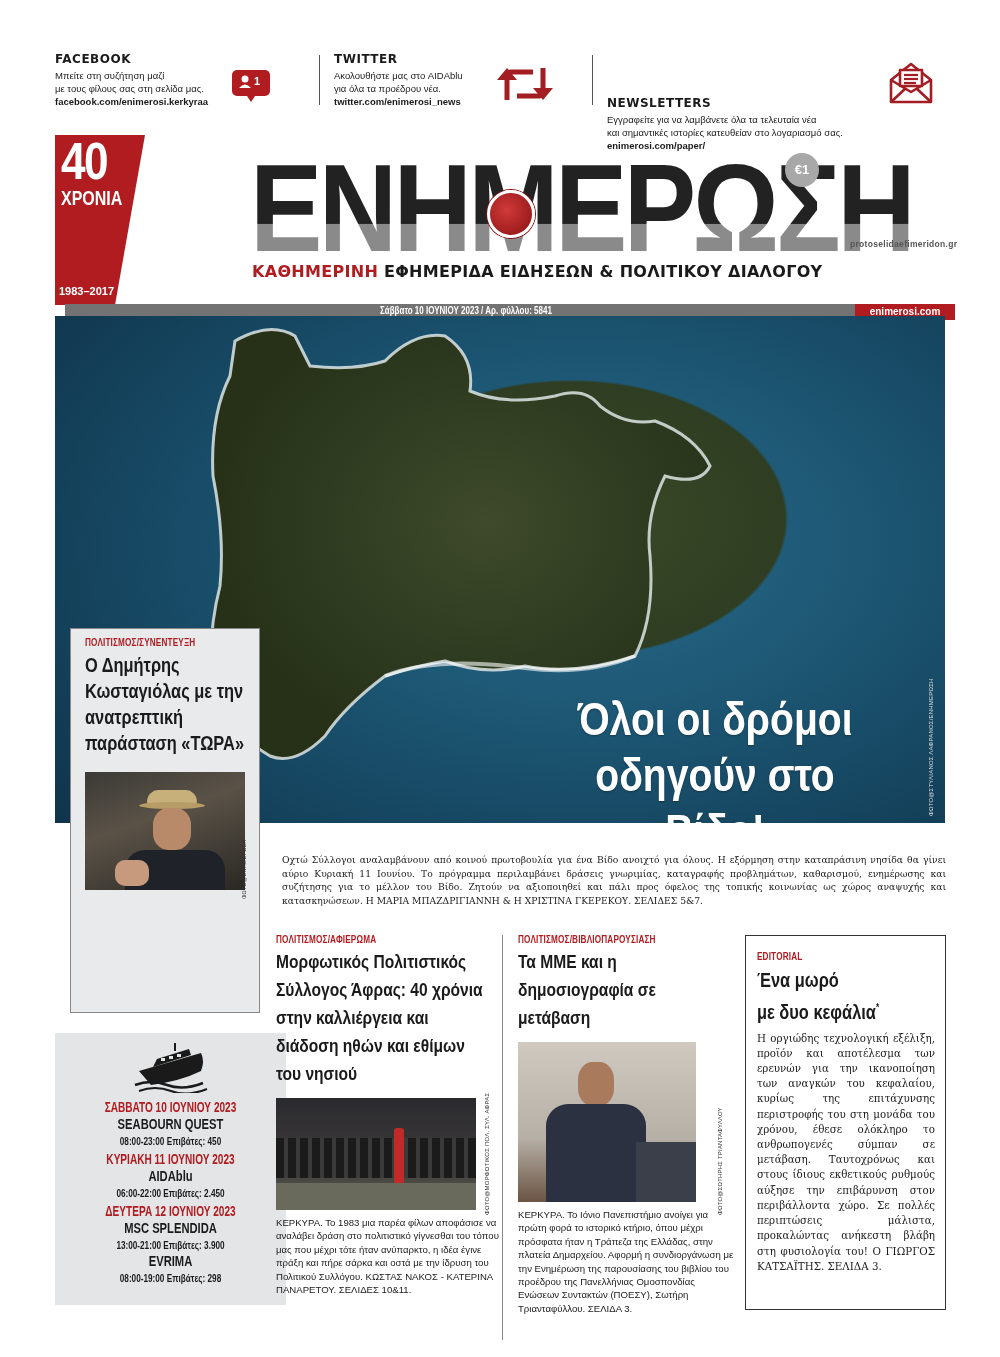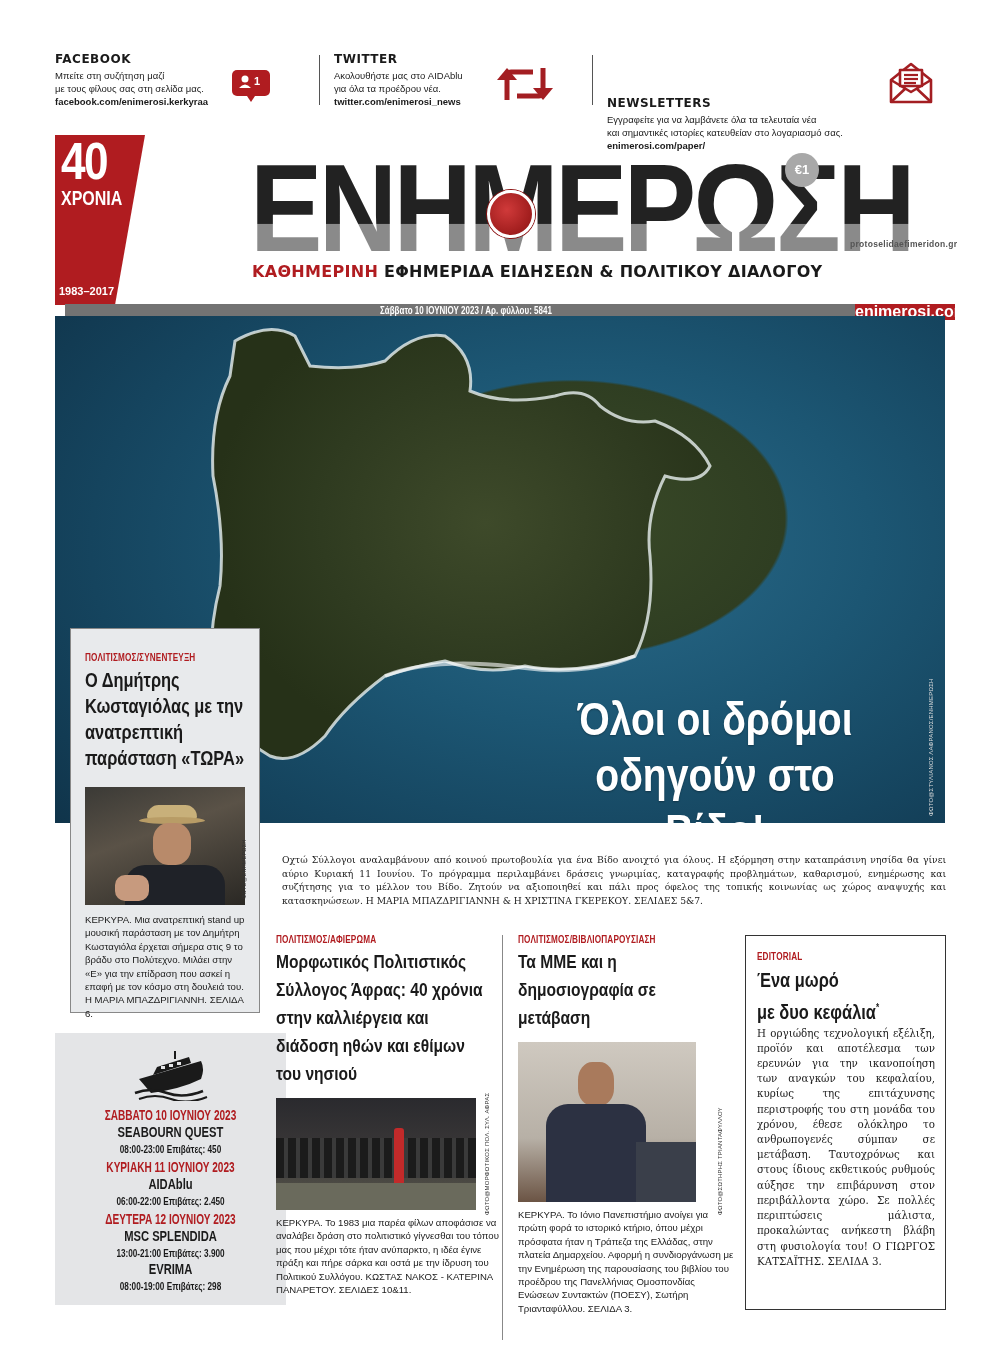--- a/index.html
+++ b/index.html
@@ -24,55 +24,55 @@
   .logo .word { position: absolute; left: 0; top: -14px; font-family: "Liberation Sans", sans-serif; font-weight: bold; font-size: 118px; letter-spacing: -4px; transform: scaleX(0.92) scaleY(1.05); transform-origin: left top; color: #222; line-height: 118px; white-space: nowrap;
      background: linear-gradient(to bottom, #222 0%, #222 63%, #8a8a8a 63%, #8a8a8a 100%); -webkit-background-clip: text; background-clip: text; -webkit-text-fill-color: transparent; }
   .globe { left: 487px; top: 190px; width: 48px; height: 48px; border-radius: 50%; background: radial-gradient(circle at 40% 40%, #d03a3a, #8b1010); border: 3px solid #fff; box-shadow: 0 0 0 1px #8b1010; }
   .euro { left: 785px; top: 153px; width: 34px; height: 34px; border-radius: 50%; background: #a8a8a8; color: #fff; font-size: 13px; font-weight: bold; text-align: center; line-height: 34px; }
   .tagline { left: 252px; top: 262px; font-family: "DejaVu Sans", sans-serif; font-size: 16px; font-weight: bold; letter-spacing: 0.3px; white-space: nowrap; }
   .tagline .red { color: #b01c20; }
   .proto { left: 850px; top: 239px; font-size: 8.5px; font-weight: bold; color: #555; letter-spacing: 0.3px; }
 
   .datebar { left: 65px; top: 304px; width: 890px; height: 15px; background: #737373; }
   .datebar .date { position: absolute; left: 315px; top: 1px; font-size: 10px; color: #fff; font-weight: bold; transform: scaleX(0.8); transform-origin: left; white-space: nowrap; }
-  .datebar .site { position: absolute; right: 0; top: 0; height: 16px; width: 100px; background: #b01c20; color: #fff; font-size: 16px; font-weight: bold; text-align: center; line-height: 15px; }
+  .datebar .site { position: absolute; right: 0; top: 0; height: 16px; width: 100px; background: #b01c20; color: #fff; font-size: 10px; font-weight: bold; text-align: center; line-height: 15px; }
 
   
   .hero { left: 55px; top: 316px; width: 890px; height: 507px; overflow: hidden;
     background: radial-gradient(ellipse 40% 45% at 58% 40%, #3a4a28 0%, #2f3e22 60%, transparent 61%),
                 radial-gradient(ellipse 80% 90% at 60% 45%, #2a6b8a 0%, #1c5673 40%, #15445e 70%, #0f3248 100%); }
   .island { position: absolute; left: 0; top: 0; }
   .hero-title { position: absolute; left: 460px; top: 375px; width: 400px; text-align: center; font-weight: bold; font-size: 46px; line-height: 56px; color: #fff; transform: scaleX(0.85); transform-origin: center; text-shadow: 0 1px 2px rgba(0,0,0,0.3); }
   .credit-v { position: absolute; font-size: 6px; color: #ddd; writing-mode: vertical-rl; transform: rotate(180deg); white-space: nowrap; letter-spacing: 0.2px; }
 
   
-  .interview { left: 70px; top: 628px; width: 190px; height: 385px; background: #e8eaec; border: 1px solid #888; padding: 22px 14px; }
+  .interview { left: 70px; top: 628px; width: 190px; height: 385px; background: #e8eaec; border: 1px solid #888; padding: 7px 14px; }
   .kicker { font-weight: bold; font-size: 10.5px; color: #b01c20; transform: scaleX(0.78); transform-origin: left; white-space: nowrap; letter-spacing: 0.2px; }
   .headline { font-weight: bold; color: #1a1a1a; transform: scaleX(0.82); transform-origin: left; }
   .interview .headline { font-size: 20px; line-height: 26px; margin-top: 4px; width: 200px; }
   .photo { position: relative; overflow: hidden; }
   .interview .photo { width: 160px; height: 118px; margin-top: 16px; background: linear-gradient(160deg, #3b3a36 0%, #5a5247 40%, #2a2824 100%); }
   .body-text { font-size: 9.6px; line-height: 13.4px; color: #1a1a1a; }
   .interview .body-text { margin-top: 8px; }
 
   
   .lead { left: 282px; top: 853px; width: 664px; font-family: "DejaVu Serif", serif; font-size: 9.2px; line-height: 13.5px; text-align: justify; text-align-last: left; }
 
   
   .col { width: 215px; }
   .col .headline { font-size: 19px; line-height: 28px; margin-top: 3px; width: 260px; }
   .col .body-text { margin-top: 6px; }
   .rule { width: 1px; background: #888; }
 
   .editorial { left: 745px; top: 935px; width: 201px; height: 375px; border: 1.5px solid #333; padding: 14px 10px 10px 11px; }
   .editorial .headline { font-size: 20px; line-height: 28px; margin-top: 4px; width: 220px; }
-  .editorial .serif { font-family: "DejaVu Serif", serif; font-size: 10.3px; line-height: 15.2px; text-align: justify; }
-
-  
-  .cruise { left: 55px; top: 1033px; width: 231px; height: 272px; background: #e4e5e7; text-align: center; padding-top: 16px; }
+  .editorial .serif { font-family: "DejaVu Serif", serif; font-size: 10.3px; line-height: 15.2px; text-align: justify; margin-top: 5px; }
+
+  
+  .cruise { left: 55px; top: 1033px; width: 231px; height: 272px; background: #e4e5e7; text-align: center; padding-top: 8px; }
   .cruise .day { font-weight: bold; color: #b01c20; font-size: 14px; transform: scaleX(0.72); white-space: nowrap; line-height: 17px; margin-top: 2px; }
   .cruise .ship { font-weight: bold; font-size: 14px; transform: scaleX(0.8); white-space: nowrap; line-height: 17px; }
   .cruise .info { font-weight: bold; font-size: 10.5px; transform: scaleX(0.78); white-space: nowrap; line-height: 16px; }
 </style>
 </head>
 <body>
 
 <div class="abs social" style="left:55px;">
   <h4>FACEBOOK</h4>
   <p>Μπείτε στη συζήτηση μαζί</p>
@@ -177,21 +177,20 @@
   <div class="kicker">ΠΟΛΙΤΙΣΜΟΣ/ΣΥΝΕΝΤΕΥΞΗ</div>
   <div class="headline">Ο Δημήτρης Κωσταγιόλας με την ανατρεπτική παράσταση «ΤΩΡΑ»</div>
   <div class="photo">
     <div style="position:absolute;left:62px;top:18px;width:50px;height:14px;background:#c8b07a;border-radius:20px 20px 4px 4px;"></div>
     <div style="position:absolute;left:54px;top:30px;width:66px;height:7px;background:#b89c66;border-radius:50%;"></div>
     <div style="position:absolute;left:68px;top:36px;width:38px;height:42px;background:#b88a6a;border-radius:40%;"></div>
     <div style="position:absolute;left:40px;top:78px;width:100px;height:40px;background:#1f2228;border-radius:20px 20px 0 0;"></div>
     <div style="position:absolute;left:30px;top:88px;width:34px;height:26px;background:#c79a7e;border-radius:10px;"></div>
   </div>
   <div class="credit-v" style="left:170px;top:210px;height:60px;color:#333;font-size:5.5px;">ΦΩΤΟ@ΕΝΗΜΕΡΩΣΗ</div>
-  <div class="body-text">ΚΕΡΚΥΡΑ. Μια ανατρεπτική stand up μουσική παράσταση με τον Δημήτρη Κωσταγιόλα έρχεται σήμερα στις 9 το βράδυ στο Πολύτεχνο. Μιλάει στην «Ε» για την επίδραση που ασκεί η επαφή με τον κόσμο στη δουλειά  του. Η ΜΑΡΙΑ ΜΠΑΖΔΡΙΓΙΑΝΝΗ. ΣΕΛΙΔΑ 6.</div>
 </div>
 
 <div class="abs lead">Οχτώ Σύλλογοι αναλαμβάνουν από κοινού πρωτοβουλία για ένα Βίδο ανοιχτό για όλους. Η εξόρμηση στην καταπράσινη νησίδα θα γίνει αύριο Κυριακή 11 Ιουνίου. Το πρόγραμμα περιλαμβάνει  δράσεις γνωριμίας, καταγραφής προβλημάτων, καθαρισμού, ενημέρωσης και συζήτησης για το μέλλον του Βίδο. Ζητούν να αξιοποιηθεί και πάλι προς όφελος της τοπικής κοινωνίας ως χώρος αναψυχής και κατασκηνώσεων. Η ΜΑΡΙΑ ΜΠΑΖΔΡΙΓΙΑΝΝΗ &amp; Η ΧΡΙΣΤΙΝΑ ΓΚΕΡΕΚΟΥ. ΣΕΛΙΔΕΣ 5&amp;7.</div>
 
 <div class="abs cruise">
   <svg width="80" height="52" viewBox="0 0 80 52">
     <path d="M8 30 L70 12 Q74 20 70 30 Q50 40 20 44 Z" fill="#1a1a1a"></path>
     <path d="M22 26 L60 14 L58 8 L26 18 Z" fill="#1a1a1a"></path>
     <g fill="#e4e5e7">
         <rect x="30" y="17" width="4" height="3"></rect>

